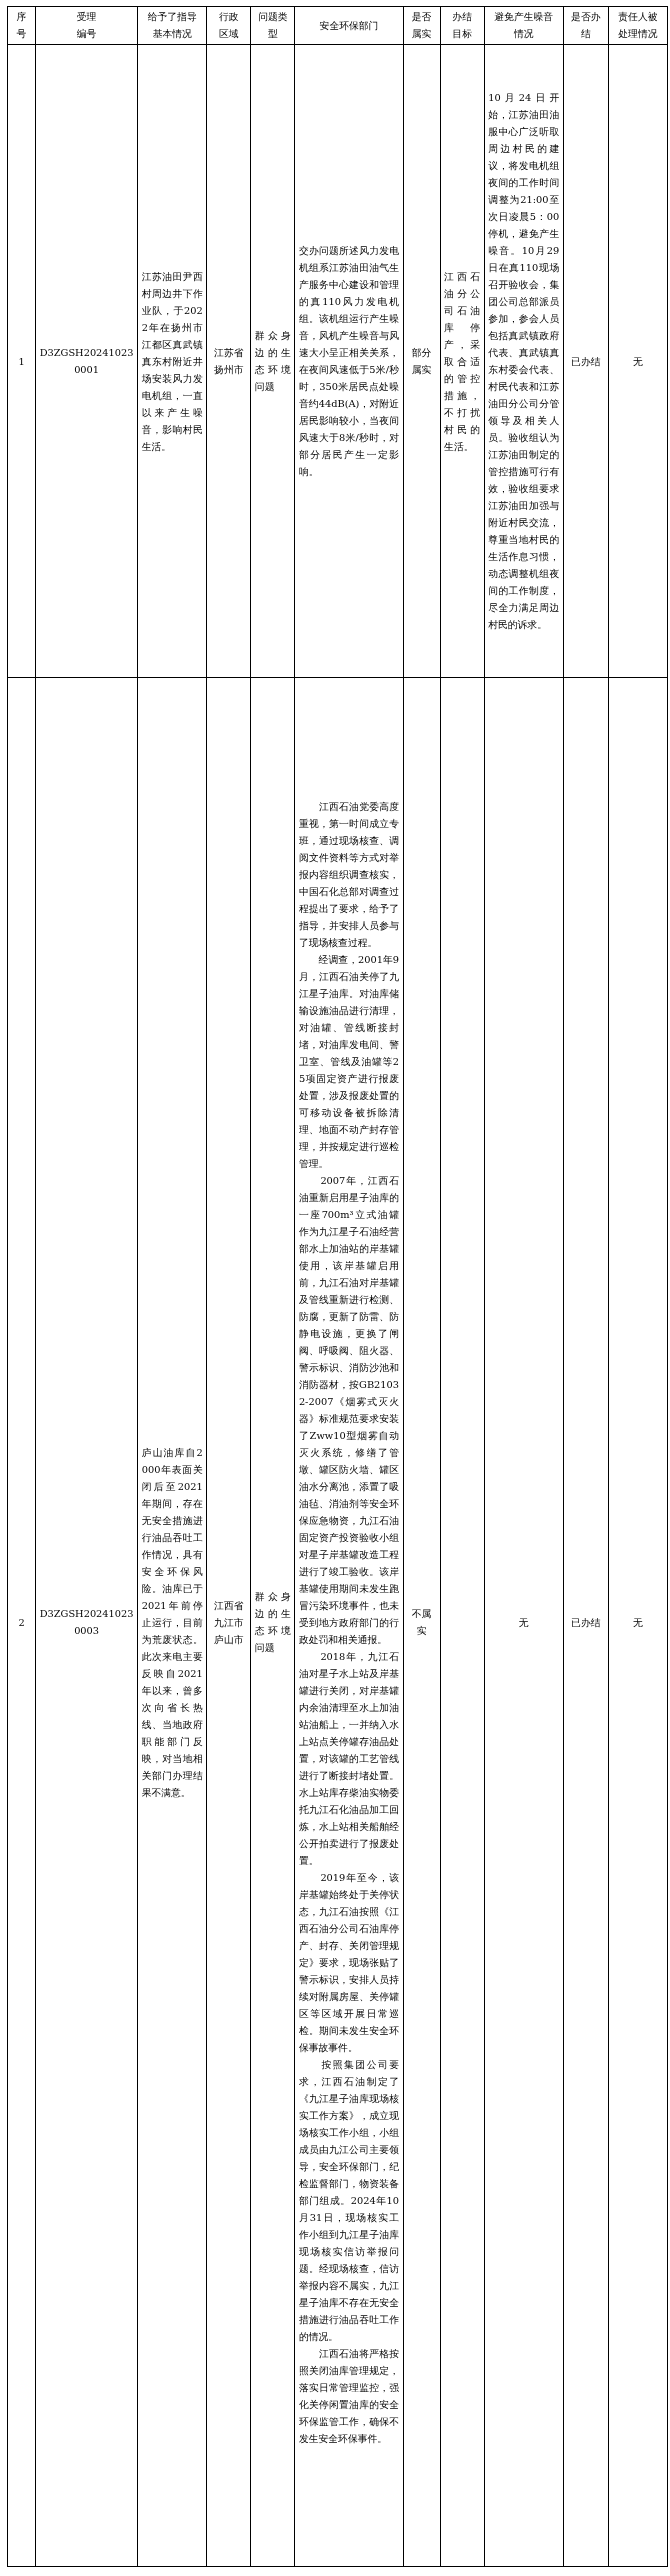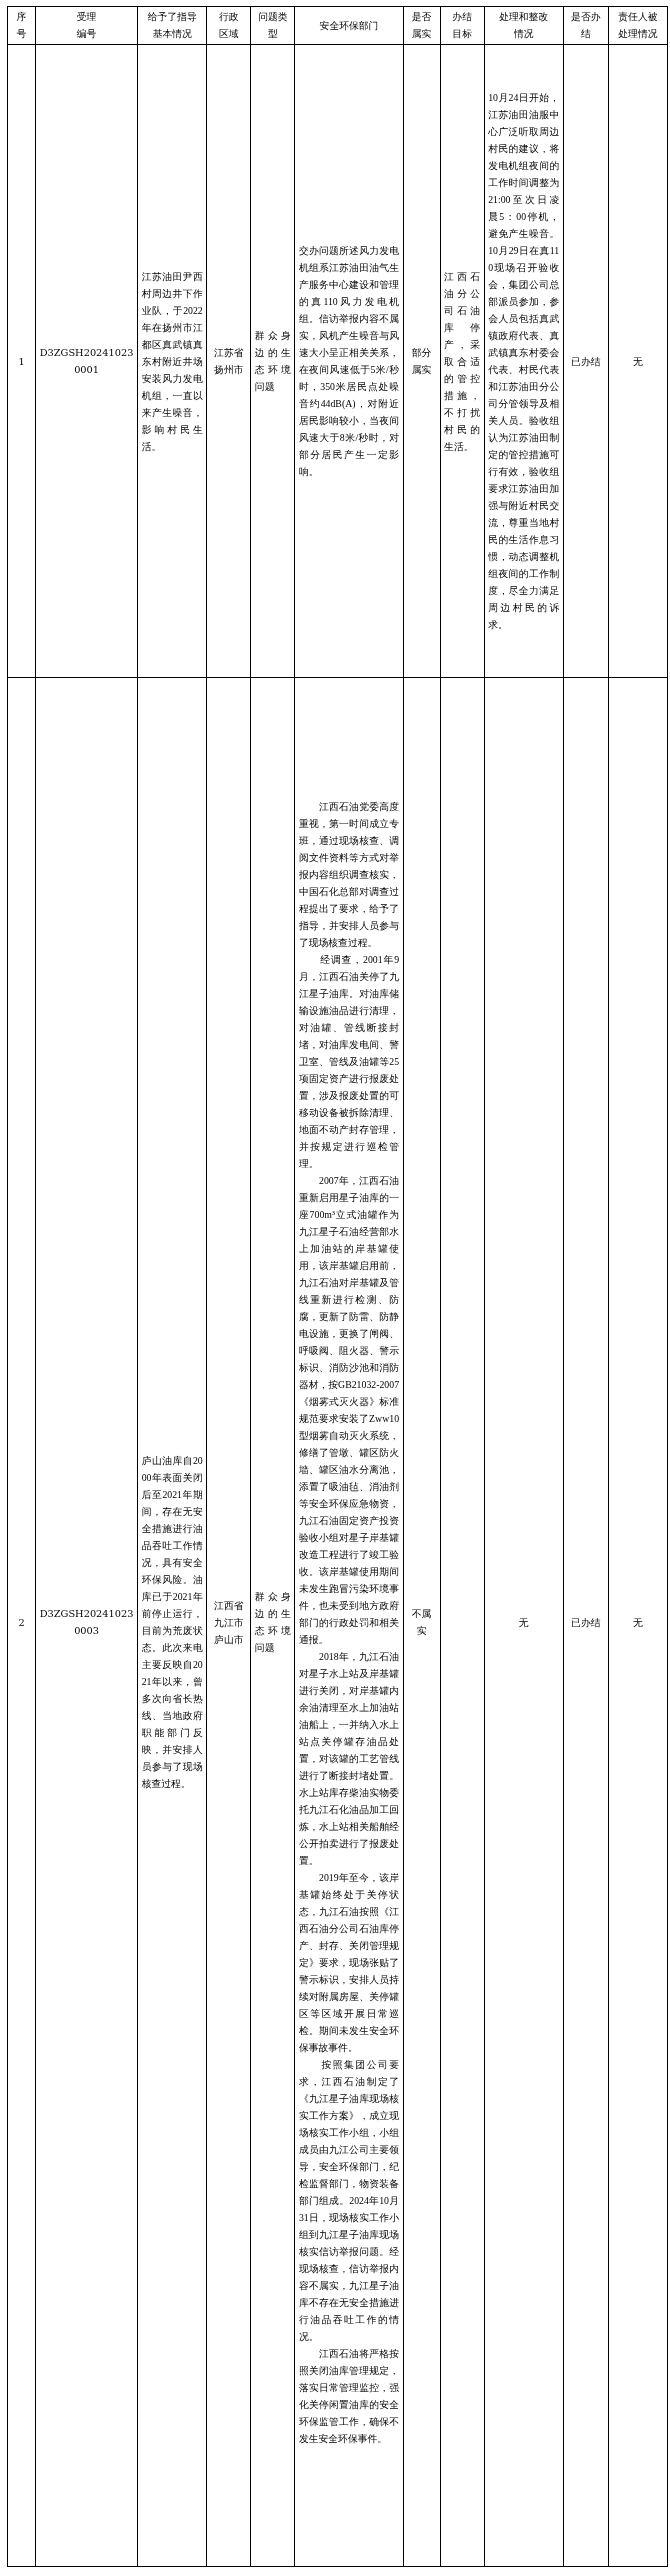--- a/index.html
+++ b/index.html
@@ -31,21 +31,20 @@
     padding:1.7px 3.5px;
     box-sizing:border-box;
     overflow:hidden;
     white-space:pre-wrap;
     word-break:break-all;
   }
   table.grid td.just {
     text-align:justify;
     text-align-last:left;
     text-justify:inter-character;
-    font-family:Liberation Serif, serif;
   }
   tr.hdr { height:36px; }
   tr.row1 { height:633px; }
   tr.row2 { height:1889px; }
 </style>
 </head>
 <body>
 
 <div class="page">
   <table class="grid">
@@ -73,48 +72,48 @@
 基本情况</th>
       <th>行政
 区域</th>
       <th>问题类
 型</th>
       <th>安全环保部门</th>
       <th>是否
 属实</th>
       <th>办结
 目标</th>
-      <th>处理和整改
+      <th>避免产生噪音
 情况</th>
       <th>是否办
 结</th>
       <th>责任人被
 处理情况</th>
     </tr>
 
     <tr class="row1">
       <td>1</td>
       <td>D3ZGSH202410230001</td>
       <td class="just">江苏油田尹西村周边井下作业队，于2022年在扬州市江都区真武镇真东村附近井场安装风力发电机组，一直以来产生噪音，影响村民生活。</td>
       <td>江苏省
 扬州市</td>
       <td class="just">群众身边的生态环境问题</td>
-      <td class="just">交办问题所述风力发电机组系江苏油田油气生产服务中心建设和管理的真110风力发电机组。信访举报内容不属实，风机产生噪音与风速大小呈正相关关系，在夜间风速低于5米/秒时，350米居民点处噪音约44dB(A)，对附近居民影响较小，当夜间风速大于8米/秒时，对部分居民产生一定影响。</td>
+      <td class="just">交办问题所述风力发电机组系江苏油田油气生产服务中心建设和管理的真110风力发电机组。该机组运行产生噪音，风机产生噪音与风速大小呈正相关关系，在夜间风速低于5米/秒时，350米居民点处噪音约44dB(A)，对附近居民影响较小，当夜间风速大于8米/秒时，对部分居民产生一定影响。</td>
       <td>部分
 属实</td>
       <td class="just">江西石油分公司石油库停产，采取合适的管控措施，不打扰村民的生活。</td>
       <td class="just">10月24日开始，江苏油田油服中心广泛听取周边村民的建议，将发电机组夜间的工作时间调整为21:00至次日凌晨5：00停机，避免产生噪音。10月29日在真110现场召开验收会，集团公司总部派员参加，参会人员包括真武镇政府代表、真武镇真东村委会代表、村民代表和江苏油田分公司分管领导及相关人员。验收组认为江苏油田制定的管控措施可行有效，验收组要求江苏油田加强与附近村民交流，尊重当地村民的生活作息习惯，动态调整机组夜间的工作制度，尽全力满足周边村民的诉求。</td>
       <td>已办结</td>
       <td>无</td>
     </tr>
 
     <tr class="row2">
       <td>2</td>
       <td>D3ZGSH202410230003</td>
-      <td class="just">庐山油库自2000年表面关闭后至2021年期间，存在无安全措施进行油品吞吐工作情况，具有安全环保风险。油库已于2021年前停止运行，目前为荒废状态。此次来电主要反映自2021年以来，曾多次向省长热线、当地政府职能部门反映，并安排人员参与了现场核查过程。</td>
+      <td class="just">庐山油库自2000年表面关闭后至2021年期间，存在无安全措施进行油品吞吐工作情况，具有安全环保风险。油库已于2021年前停止运行，目前为荒废状态。此次来电主要反映自2021年以来，曾多次向省长热线、当地政府职能部门反映，对当地相关部门办理结果不满意。</td>
       <td>江西省
 九江市
 庐山市</td>
       <td class="just">群众身边的生态环境问题</td>
       <td class="just">　　江西石油党委高度重视，第一时间成立专班，通过现场核查、调阅文件资料等方式对举报内容组织调查核实，中国石化总部对调查过程提出了要求，给予了指导，并安排人员参与了现场核查过程。
 　　经调查，2001年9月，江西石油关停了九江星子油库。对油库储输设施油品进行清理，对油罐、管线断接封堵，对油库发电间、警卫室、管线及油罐等25项固定资产进行报废处置，涉及报废处置的可移动设备被拆除清理、地面不动产封存管理，并按规定进行巡检管理。
 　　2007年，江西石油重新启用星子油库的一座700m³立式油罐作为九江星子石油经营部水上加油站的岸基罐使用，该岸基罐启用前，九江石油对岸基罐及管线重新进行检测、防腐，更新了防雷、防静电设施，更换了闸阀、呼吸阀、阻火器、警示标识、消防沙池和消防器材，按GB21032-2007《烟雾式灭火器》标准规范要求安装了Zww10型烟雾自动灭火系统，修缮了管墩、罐区防火墙、罐区油水分离池，添置了吸油毡、消油剂等安全环保应急物资，九江石油固定资产投资验收小组对星子岸基罐改造工程进行了竣工验收。该岸基罐使用期间未发生跑冒污染环境事件，也未受到地方政府部门的行政处罚和相关通报。
 　　2018年，九江石油对星子水上站及岸基罐进行关闭，对岸基罐内余油清理至水上加油站油船上，一并纳入水上站点关停罐存油品处置，对该罐的工艺管线进行了断接封堵处置。水上站库存柴油实物委托九江石化油品加工回炼，水上站相关船舶经公开拍卖进行了报废处置。
 　　2019年至今，该岸基罐始终处于关停状态，九江石油按照《江西石油分公司石油库停产、封存、关闭管理规定》要求，现场张贴了警示标识，安排人员持续对附属房屋、关停罐区等区域开展日常巡检。期间未发生安全环保事故事件。
 　　按照集团公司要求，江西石油制定了《九江星子油库现场核实工作方案》，成立现场核实工作小组，小组成员由九江公司主要领导，安全环保部门，纪检监督部门，物资装备部门组成。2024年10月31日，现场核实工作小组到九江星子油库现场核实信访举报问题。经现场核查，信访举报内容不属实，九江星子油库不存在无安全措施进行油品吞吐工作的情况。

